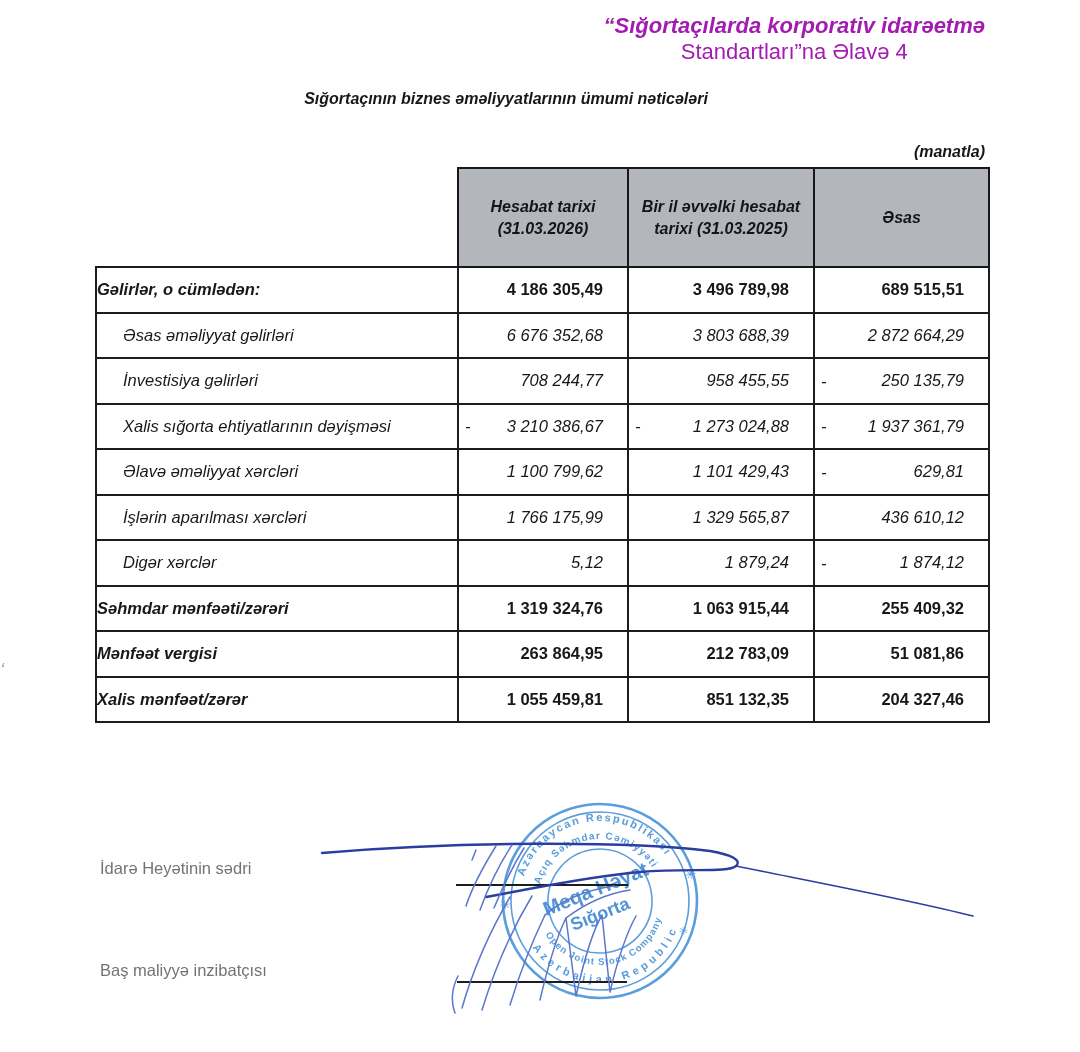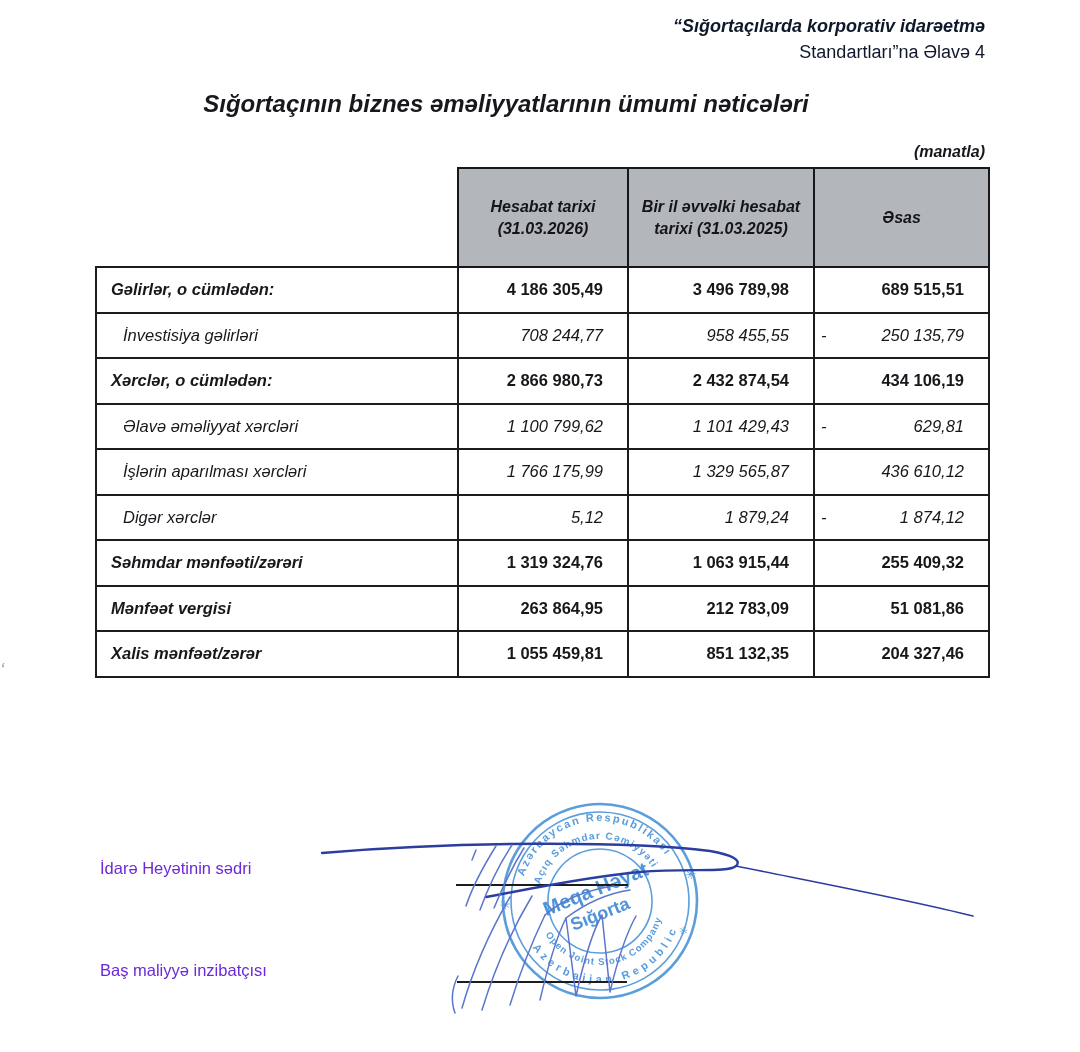--- a/index.html
+++ b/index.html
@@ -1,50 +1,50 @@
 <!DOCTYPE html>
 <html><head>
 <meta charset="utf-8">
 <style>
   html,body{margin:0;padding:0;}
   body{
     width:1080px;height:1052px;position:relative;background:#ffffff;
     font-family:"Liberation Sans",sans-serif;color:#1a1a1f;overflow:hidden;
   }
   
-  .corner-note{position:absolute;top:13px;right:95px;text-align:right;
-    font-size:18px;line-height:26px;color:#0f172a;}
+  .corner-note{position:absolute;top:13px;right:95px;text-align:center;
+    font-size:22px;line-height:26px;color:#a21caf;}
   .corner-note .l1{font-style:italic;font-weight:600;}
   .corner-note .l2{font-weight:400;}
   
   .doc-title{position:absolute;top:90px;left:0;width:1012px;text-align:center;
-    font-size:24px;font-weight:bold;font-style:italic;color:#17171c;}
+    font-size:16px;font-weight:bold;font-style:italic;color:#17171c;}
   
   .unit-note{position:absolute;top:143px;right:95px;
     font-size:16px;font-weight:bold;font-style:italic;color:#17171c;margin-left:31px;}
   
   table.report{position:absolute;left:95px;top:167px;width:893px;
     border-collapse:collapse;table-layout:fixed;z-index:1;}
   table.report th{
     background:#b3b7bc;border:2.5px solid #17171c;height:97px;
     font-size:16px;font-weight:bold;font-style:italic;color:#14141a;
     text-align:center;vertical-align:middle;padding:0 8px;line-height:1.35;}
   table.report th.blank{background:transparent;border:none;}
   table.report td{
     border:2px solid #1b1b20;height:41.5px;vertical-align:middle;
     font-size:16.5px;color:#17171c;background:#fff;}
-  td.label{padding-left:14px;text-align:left;}
+  td.label{padding-left:0;text-align:left;}
   tr.sub td.label{padding-left:26px;}
   td.num{text-align:right;padding-right:24px;position:relative;}
   tr.main td.label{font-weight:bold;font-style:italic;}
   tr.main td.num{font-weight:bold;}
   tr.sub td{font-style:italic;}
   .neg{position:absolute;left:6px;top:50%;transform:translateY(-50%);}
   
-  .sig-label{position:absolute;left:100px;font-size:16.5px;color:#6d28d9;}
+  .sig-label{position:absolute;left:100px;font-size:16.5px;color:#737373;}
   .sig-label.chairman{top:859px;}
   .sig-label.cfo{top:961px;}
   .sig-line{position:absolute;height:2px;background:#1c1c1c;z-index:3;}
   .sig-line.l1{left:456px;top:884px;width:172px;}
   .sig-line.l2{left:457px;top:981px;width:170px;}
   .stamp-svg{position:absolute;left:450px;top:750px;z-index:2;}
   .pen-svg{position:absolute;left:300px;top:820px;z-index:4;}
   .margin-mark{position:absolute;left:0px;top:660px;color:#9a9aa0;
     font-size:18px;transform:rotate(12deg);z-index:1;}
 </style>
@@ -76,30 +76,36 @@
     </tr>
   </thead>
   <tbody>
     <tr class="main">
       <td class="label">Gəlirlər, o cümlədən:</td>
       <td class="num"><span class="neg"></span><span>4 186 305,49</span></td>
       <td class="num"><span class="neg"></span><span>3 496 789,98</span></td>
       <td class="num"><span class="neg"></span><span>689 515,51</span></td>
     </tr>
     <tr class="sub">
+      <td class="label">Əsas əməliyyat gəlirləri</td>
+      <td class="num"><span class="neg"></span><span>6 676 352,68</span></td>
+      <td class="num"><span class="neg"></span><span>3 803 688,39</span></td>
+      <td class="num"><span class="neg"></span><span>2 872 664,29</span></td>
+    </tr>
+    <tr class="sub">
       <td class="label">İnvestisiya gəlirləri</td>
       <td class="num"><span class="neg"></span><span>708 244,77</span></td>
       <td class="num"><span class="neg"></span><span>958 455,55</span></td>
       <td class="num"><span class="neg">-</span><span>250 135,79</span></td>
     </tr>
-    <tr class="main">
-      <td class="label">Xərclər, o cümlədən:</td>
-      <td class="num"><span class="neg"></span><span>2 866 980,73</span></td>
-      <td class="num"><span class="neg"></span><span>2 432 874,54</span></td>
-      <td class="num"><span class="neg"></span><span>434 106,19</span></td>
+    <tr class="sub">
+      <td class="label">Xalis sığorta ehtiyatlarının dəyişməsi</td>
+      <td class="num"><span class="neg">-</span><span>3 210 386,67</span></td>
+      <td class="num"><span class="neg">-</span><span>1 273 024,88</span></td>
+      <td class="num"><span class="neg">-</span><span>1 937 361,79</span></td>
     </tr>
     <tr class="sub">
       <td class="label">Əlavə əməliyyat xərcləri</td>
       <td class="num"><span class="neg"></span><span>1 100 799,62</span></td>
       <td class="num"><span class="neg"></span><span>1 101 429,43</span></td>
       <td class="num"><span class="neg">-</span><span>629,81</span></td>
     </tr>
     <tr class="sub">
       <td class="label">İşlərin aparılması xərcləri</td>
       <td class="num"><span class="neg"></span><span>1 766 175,99</span></td>

